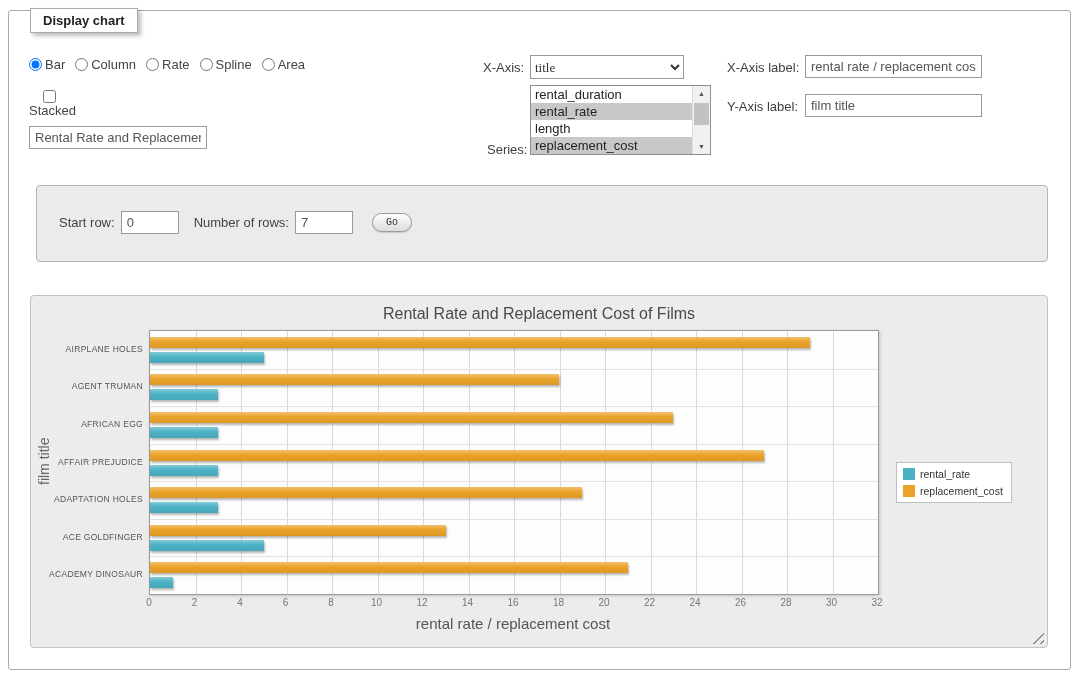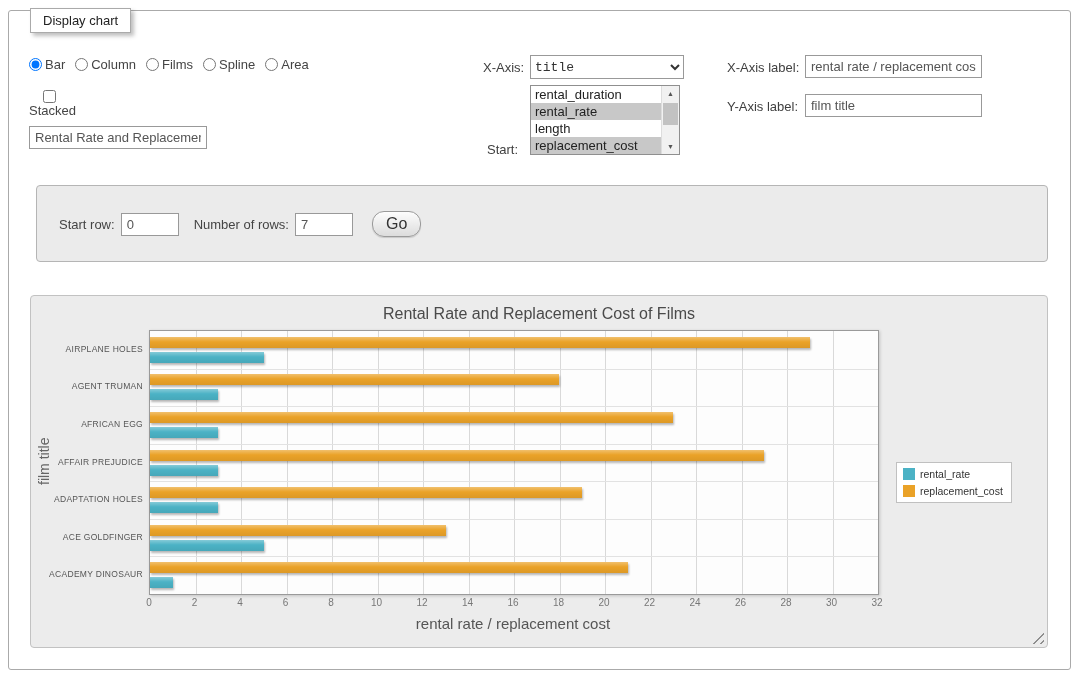--- a/index.html
+++ b/index.html
@@ -7,63 +7,63 @@
     width:1081px; height:681px; position:relative; overflow:hidden;
     background:#fff; font-family:"Liberation Sans", sans-serif;
     font-size:13px; color:#444;
   }
   .outer {
     position:absolute; left:8px; top:10px; width:1063px; height:660px;
     border:1px solid #aaa; border-radius:3px; background:#fff; box-sizing:border-box;
   }
   .legend-tab {
     position:absolute; left:21px; top:-3px; background:#fff; border:1px solid #aaa;
-    padding:4px 12px; font-weight:normal; font-size:13px; color:#222;
+    padding:4px 12px; font-weight:bold; font-size:13px; color:#222;
     box-shadow:3px 3px 4px rgba(0,0,0,0.25); z-index:3; white-space:nowrap;
   }
   .lbl { position:absolute; color:#404040; white-space:nowrap; }
   .type-radios { position:absolute; left:20px; top:46px; display:flex; align-items:center; }
   .radio-wrap { display:flex; align-items:center; margin-right:10px; cursor:default; }
   .radio-wrap input { margin:0 3px 0 0; }
   .stacked-wrap { position:absolute; left:20px; top:79px; display:flex; align-items:center;flex-direction:column; }
   .stacked-wrap input { margin:0 5px 0 0; }
   input[type="text"] {
     box-sizing:border-box; height:23px; border:1px solid #999; background:#fff;
     padding:2px 5px; font-family:"Liberation Sans",sans-serif; font-size:13px; color:#555;
   }
   .title-input { position:absolute; left:20px; top:115px; width:178px; }
   .xaxis-lbl { left:474px; top:49px; }
   .xaxis-select {
     position:absolute; left:521px; top:44px; width:154px; height:24px;
-    font-family:Liberation Mono, monospace; font-size:13px; color:#333;
+    font-family:Liberation Serif, serif; font-size:13px; color:#333;
     border:1px solid #999; background:#fff;
   }
   .series-lbl { left:478px; top:131px; }
-  .listbox { position:absolute; left:521px; top:74px; width:150px; height:70px;
+  .listbox { position:absolute; left:521px; top:74px; width:181px; height:70px;
     background:#fff; border:1px solid #8f8f8f; overflow:hidden; box-sizing:border-box; }
   .lb-items { position:absolute; left:0; top:0; right:17px; }
   .lb-item { height:17px; line-height:17px; padding:0 4px; font-size:13px; color:#222; white-space:nowrap; overflow:hidden; }
   .lb-item.selected { background:#c8c8c8; }
   .lb-scroll { position:absolute; right:0; top:0; width:17px; bottom:0; background:#f1f1f1; border-left:1px solid #ddd; }
   .lb-btn { position:absolute; left:0; width:17px; height:15px; background:#f1f1f1; color:#555;
     font-size:7px; line-height:15px; text-align:center; }
   .lb-up { top:0; } .lb-down { bottom:0; }
   .lb-thumb { position:absolute; left:1px; width:15px; top:17px; height:22px; background:#c2c2c2; }
   .xlab-lbl { left:718px; top:49px; }
   .xlab-input { position:absolute; left:796px; top:44px; width:177px; }
   .ylab-lbl { left:718px; top:88px; }
   .ylab-input { position:absolute; left:796px; top:83px; width:177px; }
 
   .rows-panel { position:absolute; left:27px; top:174px; width:1012px; height:77px;
     background:#ebebeb; border:1px solid #b5b5b5; border-radius:4px; box-sizing:border-box;padding-left:40px; }
   .rows-content { position:absolute; left:22px; top:25px; display:flex; align-items:center; }
   .rows-content span { margin-right:6px; }
   .small-input { width:58px; margin-right:15px; }
   .go-btn {
-    margin-left:4px; padding:3px 13px; font-family:Liberation Sans, sans-serif; font-size:16px;
+    margin-left:4px; padding:3px 13px; font-family:Liberation Mono, monospace; font-size:10px;
     color:#333; border:1px solid #9a9a9a; border-radius:12px;
     background:linear-gradient(#fdfdfd,#dcdcdc); box-shadow:0 1px 1px rgba(0,0,0,0.15); cursor:pointer;
   }
 
   .chart-panel { position:absolute; left:21px; top:284px; width:1018px; height:353px;
     background:#ececec; border:1px solid #c2c2c2; border-radius:4px; box-sizing:border-box; }
   .chart-title { position:absolute; left:0; right:0; top:9px; text-align:center;
     font-size:16px; color:#4a4a4a; }
   .plot { position:absolute; left:118px; top:34px; width:728px; height:263px;
     background:#fdfdfd; border:1px solid #9a9a9a; box-shadow:1px 1px 3px rgba(0,0,0,0.18); box-sizing:content-box; }
@@ -101,21 +101,21 @@
     <label class="radio-wrap">
       <input type="radio" name="ctype" checked="" style="">
       <span>Bar</span>
     </label>
     <label class="radio-wrap">
       <input type="radio" name="ctype" style="">
       <span>Column</span>
     </label>
     <label class="radio-wrap">
       <input type="radio" name="ctype" style="">
-      <span>Films</span>
+      <span>Rate</span>
     </label>
     <label class="radio-wrap">
       <input type="radio" name="ctype" style="">
       <span>Spline</span>
     </label>
     <label class="radio-wrap">
       <input type="radio" name="ctype" style="">
       <span>Area</span>
     </label>
   </div>
@@ -125,21 +125,21 @@
     <span>Stacked</span>
   </label>
 
   <input type="text" class="title-input" value="Rental Rate and Replacement Cost of Films" style="">
 
   <span class="lbl xaxis-lbl">X-Axis:</span>
   <select class="xaxis-select">
     <option>title</option>
   </select>
 
-  <span class="lbl series-lbl">Start:</span>
+  <span class="lbl series-lbl">Series:</span>
   <div class="listbox">
     <div class="lb-items">
       <div class="lb-item">rental_duration</div>
       <div class="lb-item selected">rental_rate</div>
       <div class="lb-item">length</div>
       <div class="lb-item selected">replacement_cost</div>
     </div>
     <div class="lb-scroll">
       <div class="lb-btn lb-up">▲</div>
       <div class="lb-thumb"></div>

